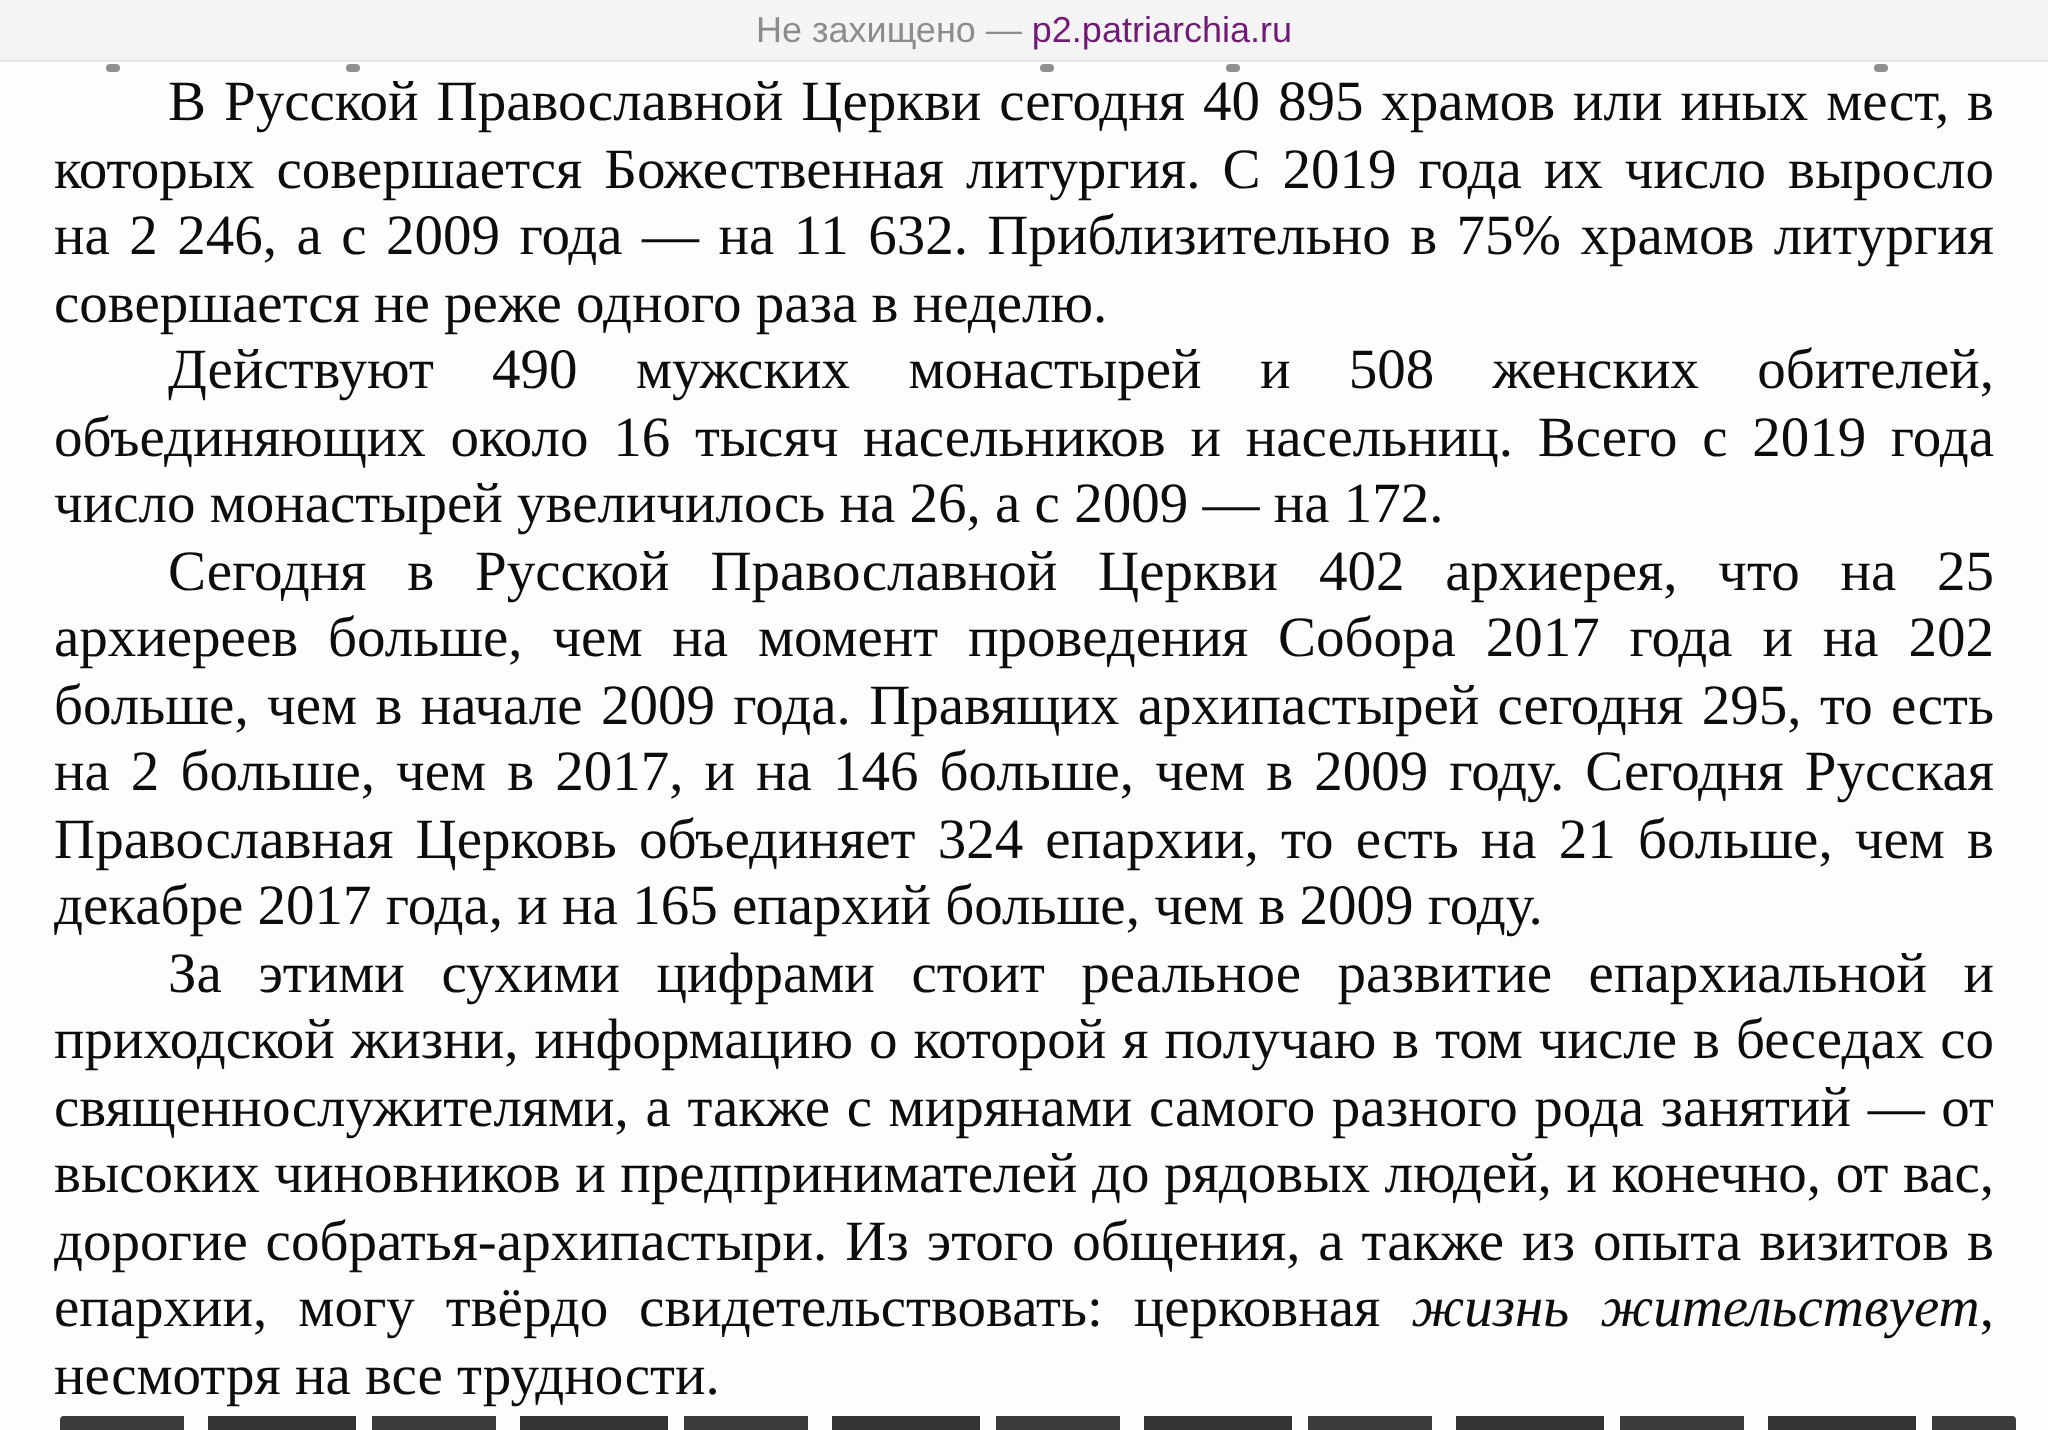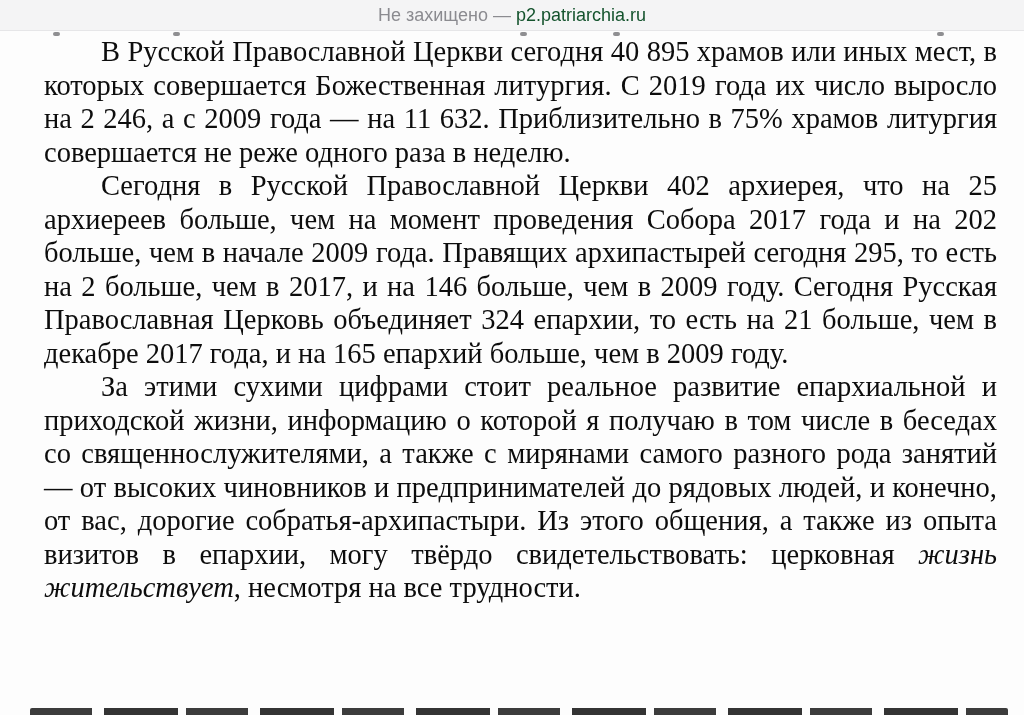--- a/index.html
+++ b/index.html
@@ -20,31 +20,31 @@
     display: flex;
     align-items: center;
     justify-content: center;
     gap: 5px;
     font-size: 18px;
     cursor: default;
     user-select: none;
   }
   .titlebar .secure { color: #8b8b90; }
   .titlebar .sep    { color: #8b8b90; }
-  .titlebar .domain { color: #14532d; font-weight: 500; }
+  .titlebar .domain { color: #701a75; font-weight: 500; }
 
   
   .page {
     position: absolute;
     top: 31px; left: 0; right: 0; bottom: 0;
     background: #fdfdfd;
   }
 
   .doc-text {
-    padding: 4px 27px 0 44px;
+    padding: 4px 27px 0 27px;
     font-family: "Liberation Serif", "DejaVu Serif", serif;
     font-size: 28.5px;
     line-height: 33.5px;
     color: #0d0d0d;
     text-align: justify;
   }
   .doc-text p {
     margin: 0;
     text-indent: 57px;
   }
@@ -103,20 +103,23 @@
       <i></i>
       <i></i>
       <i></i>
   </div>
 
   <article class="doc-text">
     <p>
       <span>В Русской Православной Церкви сегодня 40&nbsp;895 храмов или иных мест, в которых совершается Божественная литургия. С 2019 года их число выросло на 2&nbsp;246, а с 2009 года — на 11&nbsp;632. Приблизительно в 75% храмов литургия совершается не реже одного раза в неделю.</span>
     </p>
     <p>
+      <span>Действуют 490 мужских монастырей и 508 женских обителей, объединяющих около 16 тысяч насельников и насельниц. Всего с 2019 года число монастырей увеличилось на 26, а с 2009 — на 172.</span>
+    </p>
+    <p>
       <span>Сегодня в Русской Православной Церкви 402 архиерея, что на 25 архиереев больше, чем на момент проведения Собора 2017 года и на 202 больше, чем в начале 2009 года. Правящих архипастырей сегодня 295, то есть на 2 больше, чем в 2017, и на 146 больше, чем в 2009 году. Сегодня Русская Православная Церковь объединяет 324 епархии, то есть на 21 больше, чем в декабре 2017 года, и на 165 епархий больше, чем в 2009 году.</span>
     </p>
     <p>
       <span>За этими сухими цифрами стоит реальное развитие епархиальной и приходской жизни, информацию о которой я получаю в том числе в беседах со священнослужителями, а также с мирянами самого разного рода занятий — от высоких чиновников и предпринимателей до рядовых людей, и конечно, от вас, дорогие собратья-архипастыри. Из этого общения, а также из опыта визитов в епархии, могу твёрдо свидетельствовать: церковная </span><em>жизнь жительствует</em><span>, несмотря на все трудности.</span>
     </p>
   </article>
 
   <div class="bottom-clip"></div>
 </main>
 

